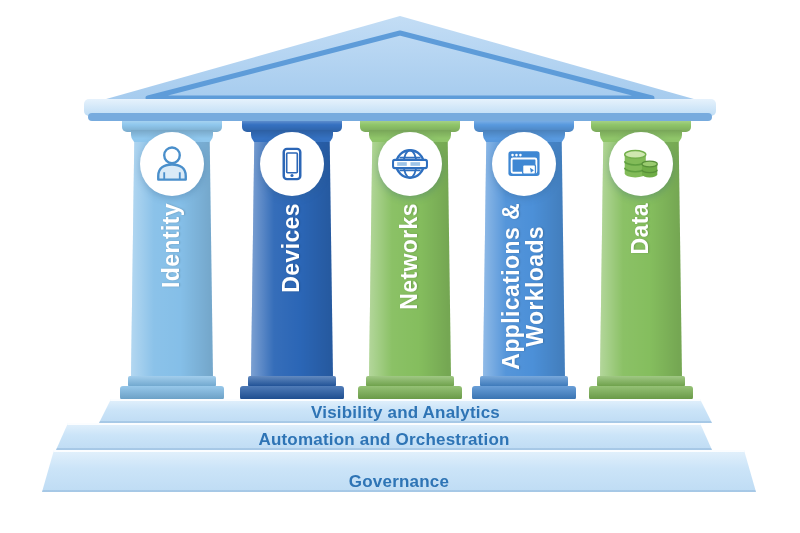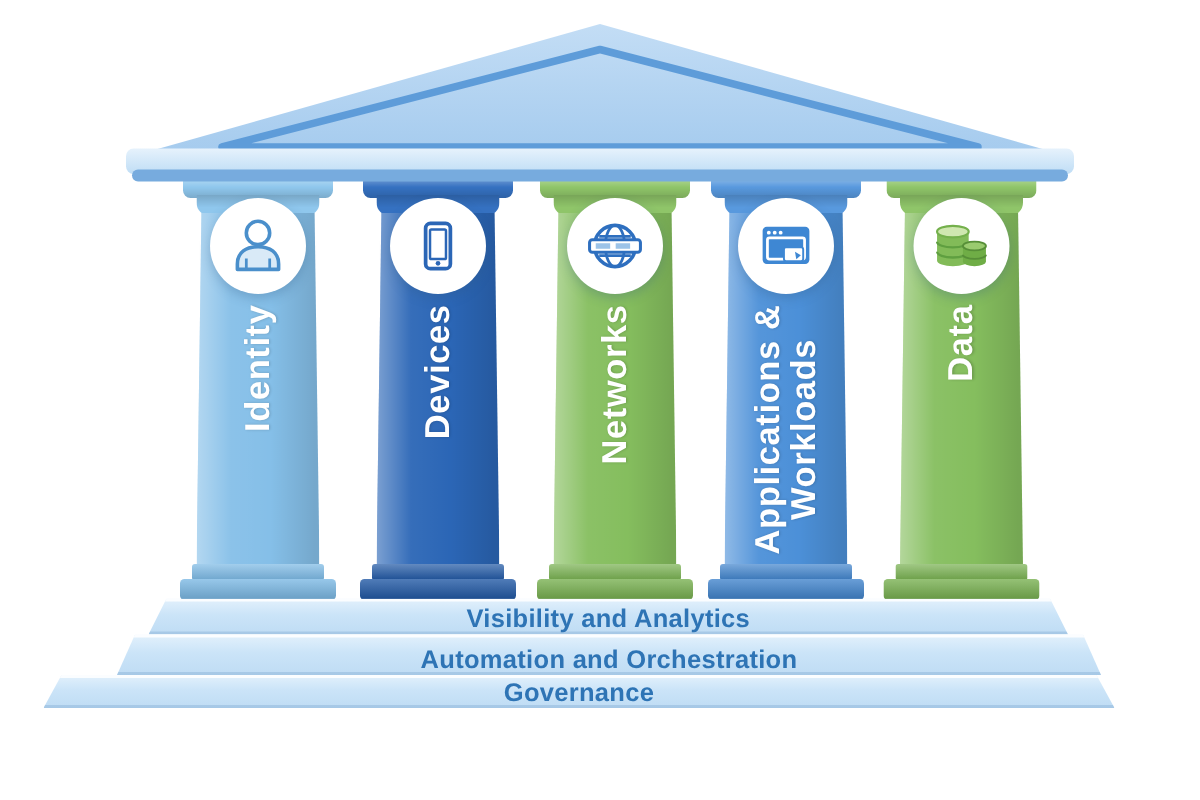--- a/index.html
+++ b/index.html
@@ -189,20 +189,20 @@
     </defs>
     <polygon class="roof-outer" points="400,16 92,103 708,103"></polygon>
     <polygon class="roof-inner" points="400,33 148,98 652,98"></polygon>
     <rect class="cornice" x="84" y="99" width="632" height="17" rx="5"></rect>
     <rect class="cornice-lip" x="88" y="113" width="624" height="8" rx="4"></rect>
   </svg>
 
   <div class="step" style="left:99px;top:399px;width:613px;height:24px">
     <span>Visibility and Analytics</span>
   </div>
-  <div class="step" style="left:78px;top:423px;width:656px;height:27px">
+  <div class="step" style="left:56px;top:423px;width:656px;height:27px">
     <span>Automation and Orchestration</span>
   </div>
-  <div class="step" style="left:29px;top:450px;width:714px;height:22px">
+  <div class="step" style="left:42px;top:450px;width:714px;height:42px">
     <span>Governance</span>
   </div>
 
 </div>
 
 </body></html>

